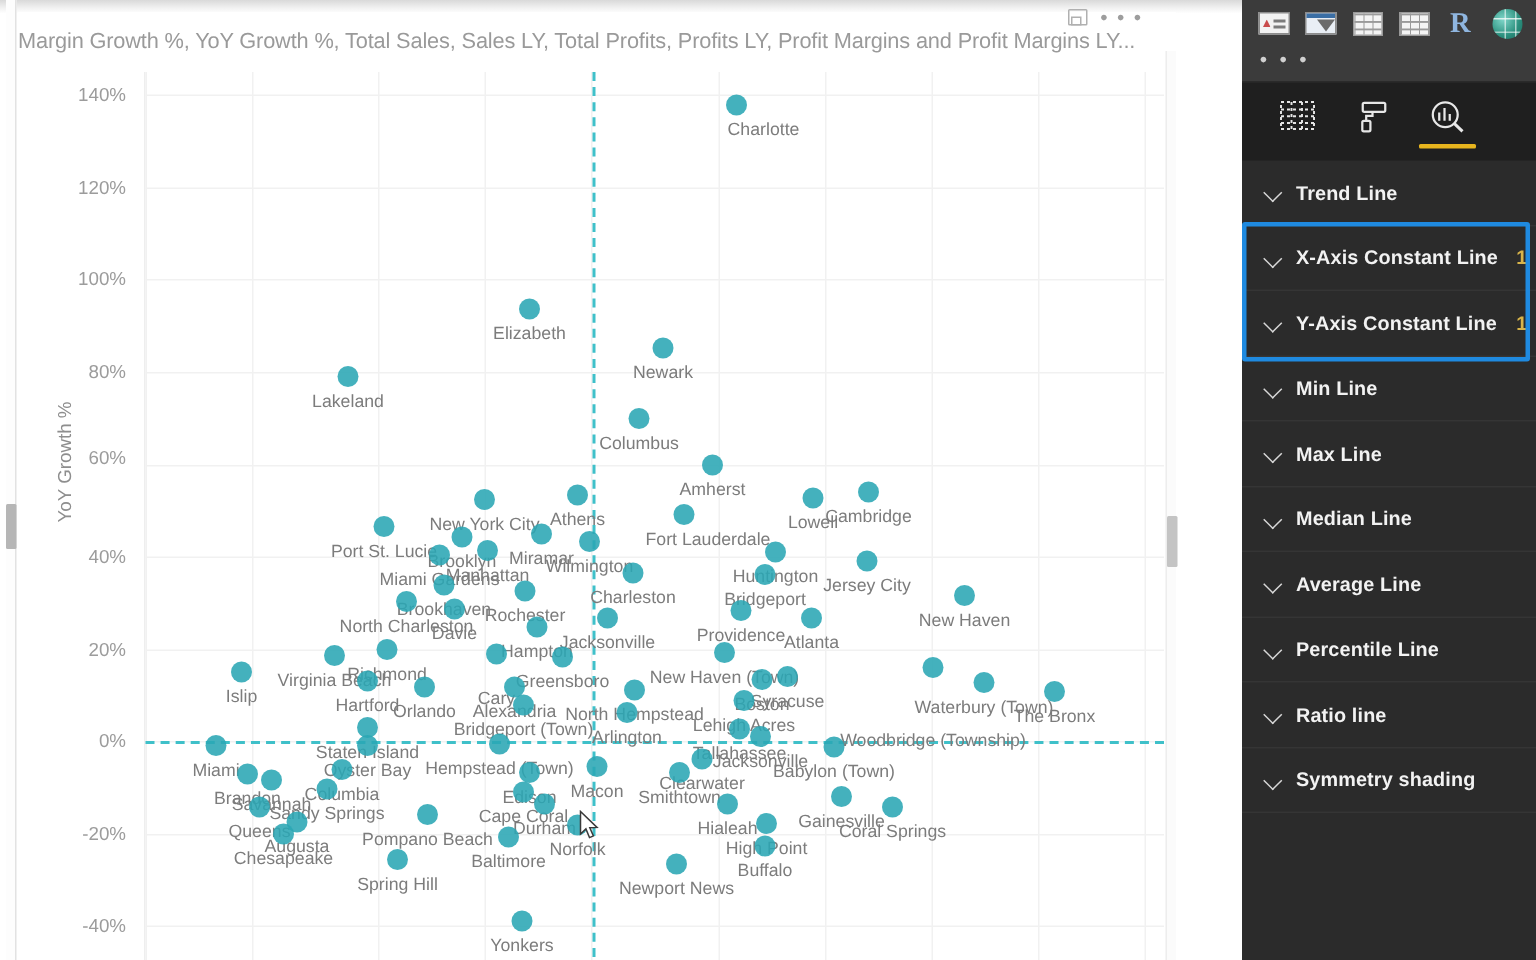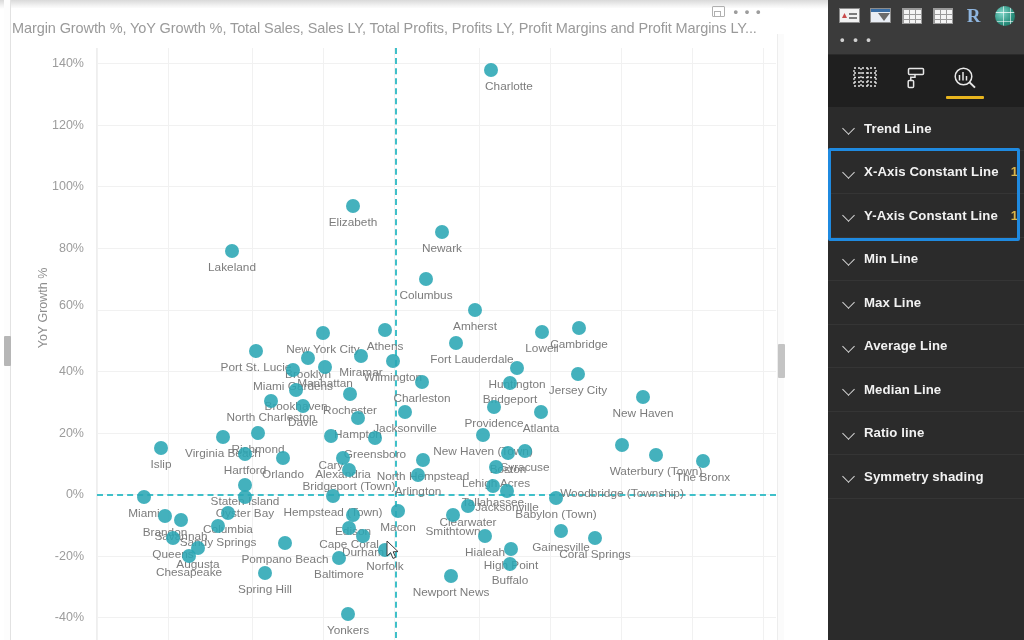--- a/index.html
+++ b/index.html
@@ -511,25 +511,29 @@
         <div class="prow">
           <span class="chev"></span>
           <span class="prow-label">Min Line</span>
         </div>
         <div class="prow">
           <span class="chev"></span>
           <span class="prow-label">Max Line</span>
         </div>
         <div class="prow">
           <span class="chev"></span>
+          <span class="prow-label">Median Line</span>
+        </div>
+        <div class="prow">
+          <span class="chev"></span>
           <span class="prow-label">Average Line</span>
         </div>
         <div class="prow">
           <span class="chev"></span>
-          <span class="prow-label">Median Line</span>
+          <span class="prow-label">Percentile Line</span>
         </div>
         <div class="prow">
           <span class="chev"></span>
           <span class="prow-label">Ratio line</span>
         </div>
         <div class="prow">
           <span class="chev"></span>
           <span class="prow-label">Symmetry shading</span>
         </div>
         <div id="selbox" style="top: 40.5px; height: 93px; border-color: rgb(31, 138, 224);"></div>

